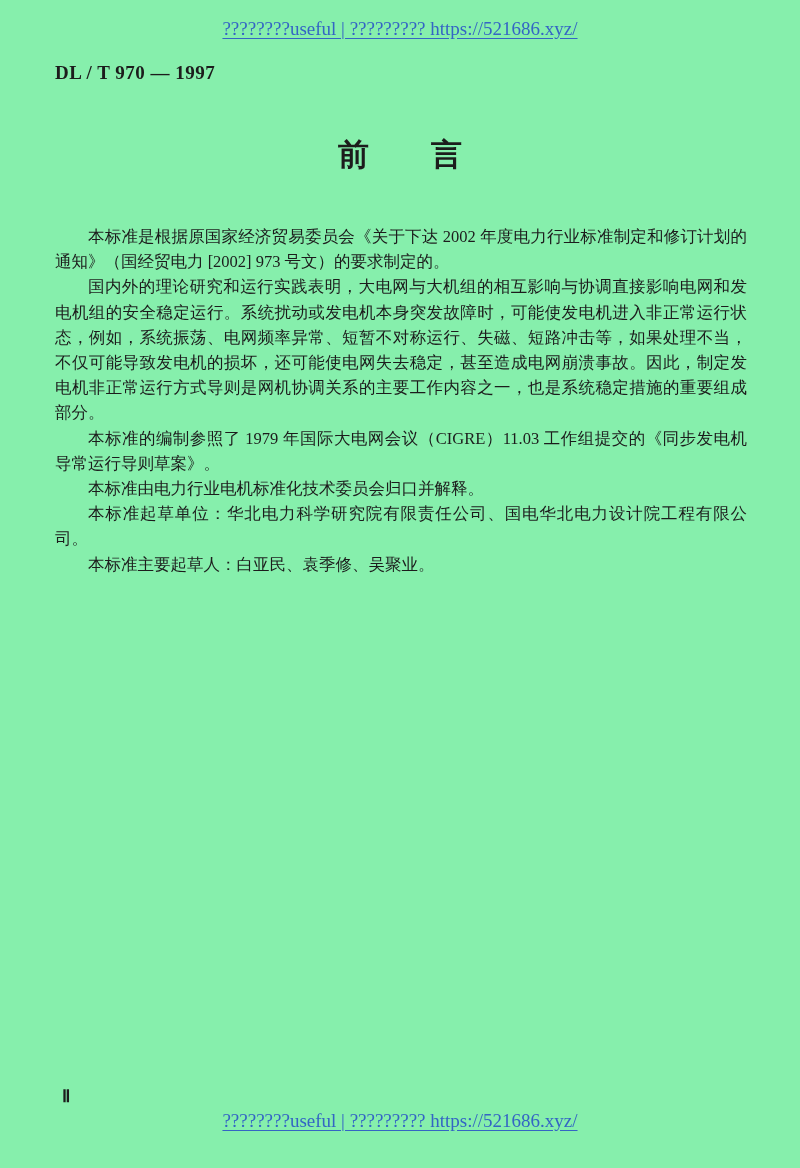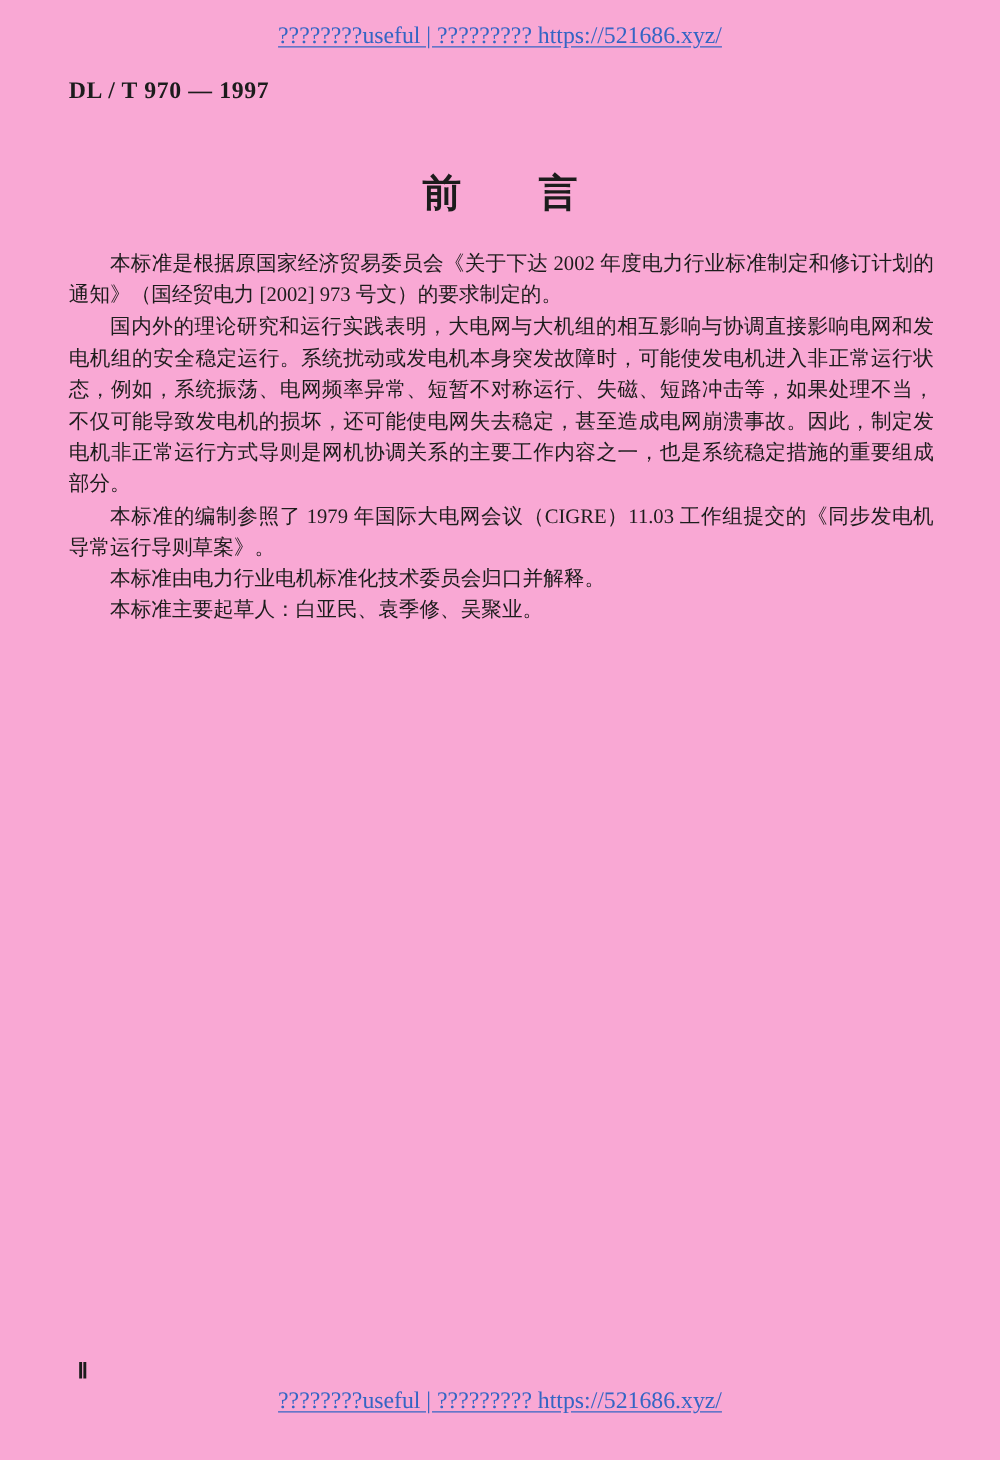--- a/index.html
+++ b/index.html
@@ -3,21 +3,21 @@
 <meta charset="utf-8">
 <style>
   :root { --link-blue: #3465c4; --ink: #1c1c1c; }
   * { margin: 0; padding: 0; box-sizing: border-box; }
   html, body { background: #888; }
   .page {
     position: relative;
     width: 800px;
     height: 1168px;
     margin: 0 auto;
-    background: #f9a8d4;
+    background: #86efac;
     font-family: "Liberation Serif", serif;
     color: var(--ink);
     overflow: hidden;
   }
   .watermark {
     position: absolute;
     left: 0;
     width: 100%;
     text-align: center;
     font-family: "Liberation Serif", serif;
@@ -46,21 +46,21 @@
     left: 0;
     width: 100%;
     text-align: center;
     font-size: 31px;
     font-weight: bold;
     white-space: pre;
     font-family: Liberation Serif, serif;
   }
   .body {
     position: absolute;
-    top: 198px;
+    top: 224px;
     left: 55px;
     width: 692px;
   }
   .body p {
     font-size: 16.5px;
     line-height: 25.2px;
     text-align: justify;
     text-indent: 2em;
     word-break: break-all;
   }
@@ -82,20 +82,21 @@
 
   <div class="doc-number">DL / T 970 — 1997</div>
 
   <h1 class="title">前　　言</h1>
 
   <div class="body">
     <p>本标准是根据原国家经济贸易委员会《关于下达 2002 年度电力行业标准制定和修订计划的通知》（国经贸电力 [2002] 973 号文）的要求制定的。</p>
     <p>国内外的理论研究和运行实践表明，大电网与大机组的相互影响与协调直接影响电网和发电机组的安全稳定运行。系统扰动或发电机本身突发故障时，可能使发电机进入非正常运行状态，例如，系统振荡、电网频率异常、短暂不对称运行、失磁、短路冲击等，如果处理不当，不仅可能导致发电机的损坏，还可能使电网失去稳定，甚至造成电网崩溃事故。因此，制定发电机非正常运行方式导则是网机协调关系的主要工作内容之一，也是系统稳定措施的重要组成部分。</p>
     <p>本标准的编制参照了 1979 年国际大电网会议（CIGRE）11.03 工作组提交的《同步发电机导常运行导则草案》。</p>
     <p>本标准由电力行业电机标准化技术委员会归口并解释。</p>
+    <p>本标准起草单位：华北电力科学研究院有限责任公司、国电华北电力设计院工程有限公司。</p>
     <p>本标准主要起草人：白亚民、袁季修、吴聚业。</p>
   </div>
 
   <div class="page-num">Ⅱ</div>
 
   <div class="watermark bottom">????????useful | ????????? https://521686.xyz/</div>
 
 </div>
 
 </body></html>

